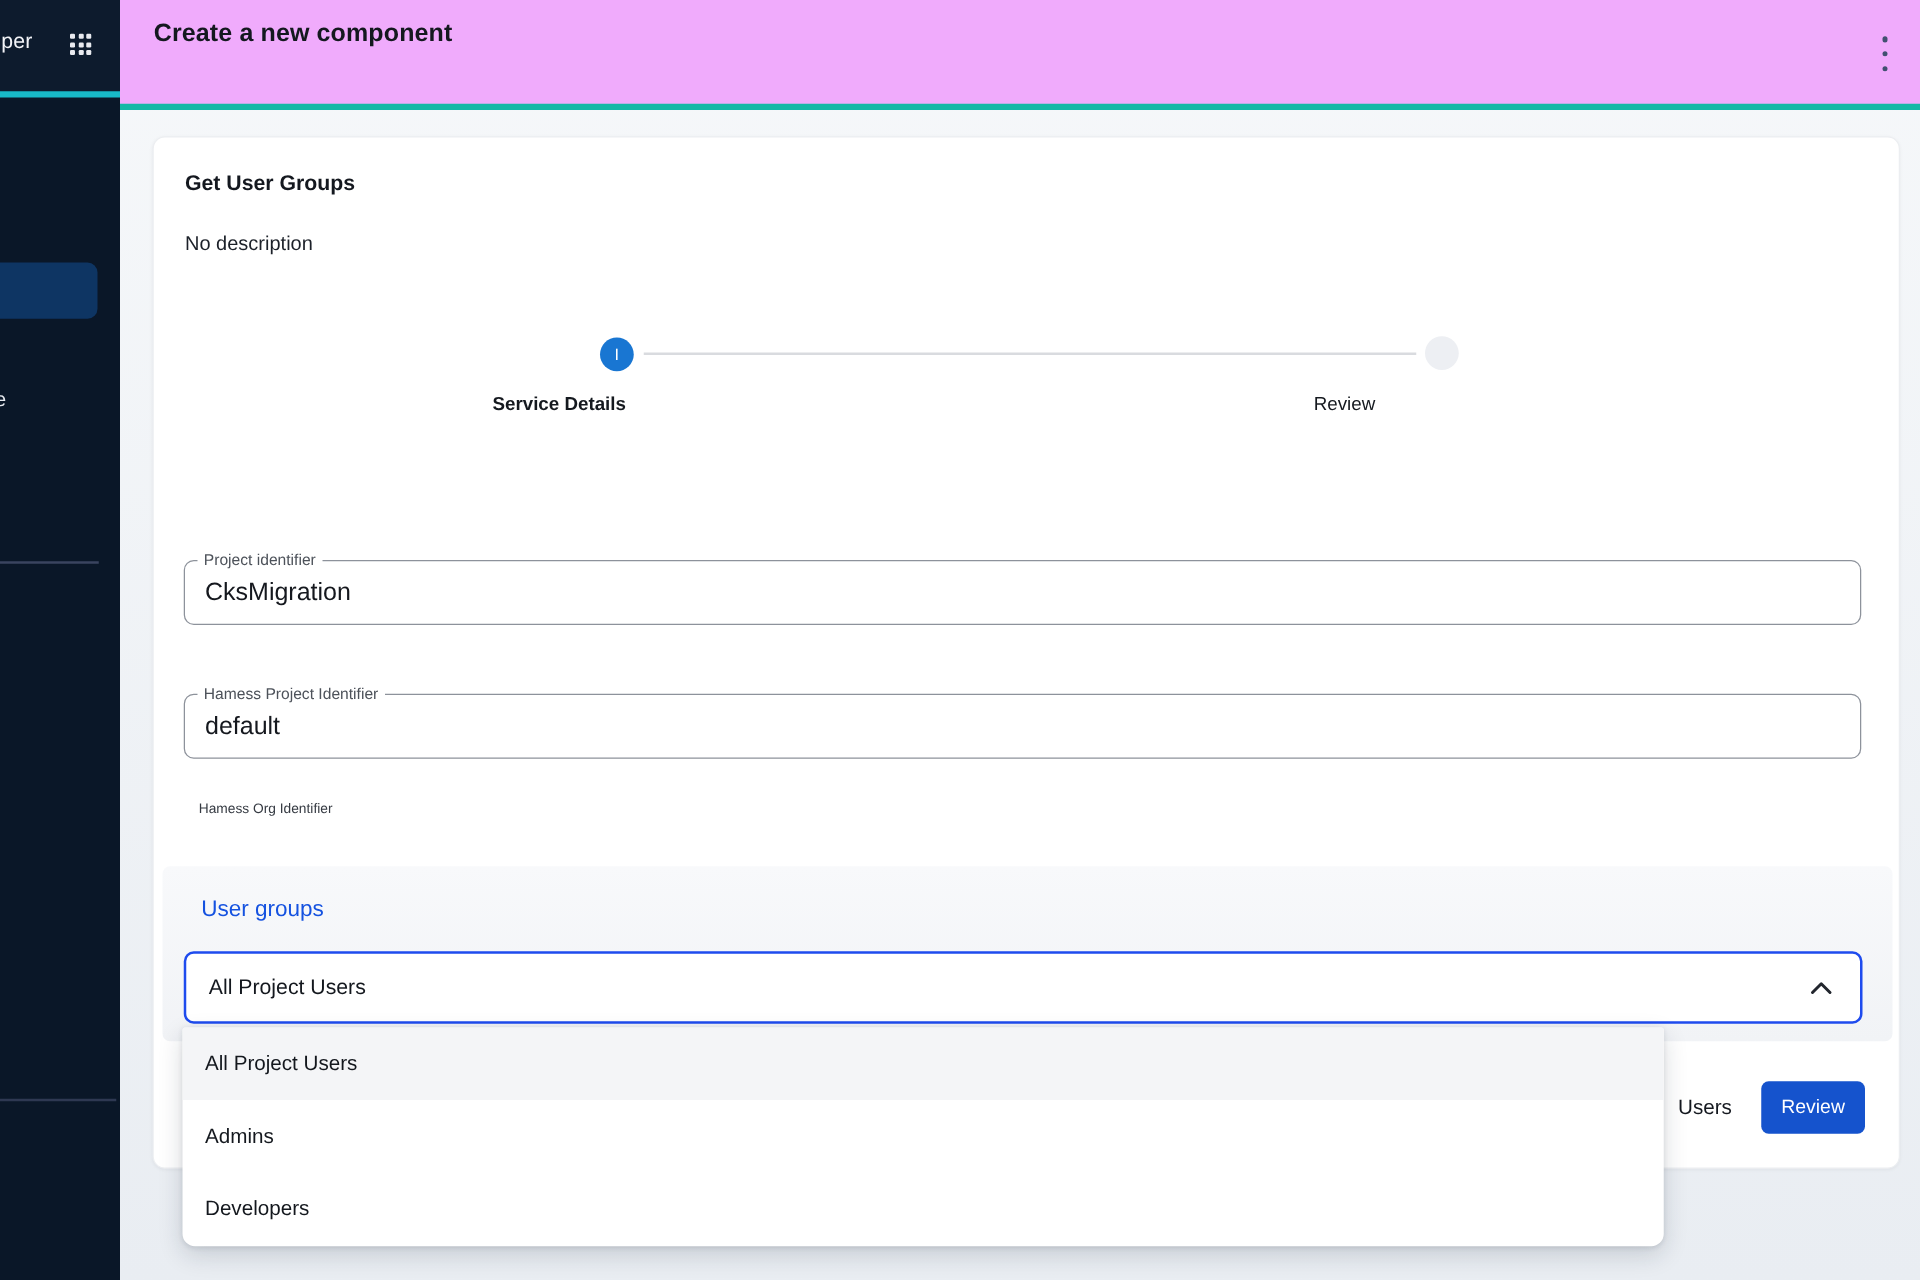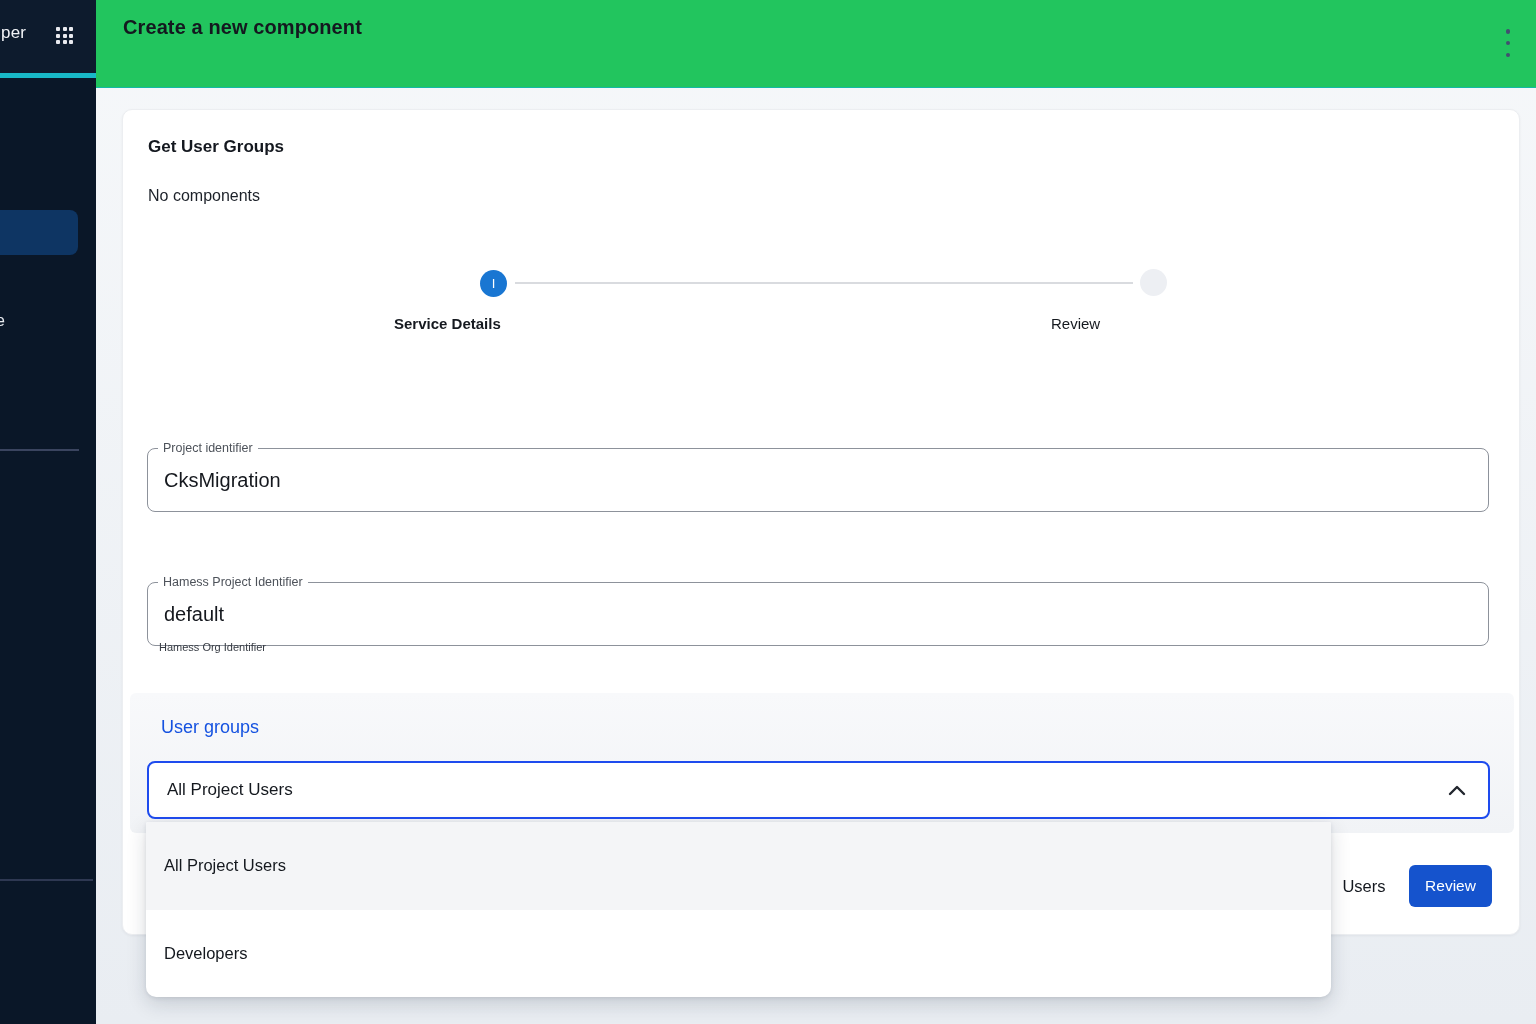--- a/index.html
+++ b/index.html
@@ -18,21 +18,21 @@
     display:grid; grid-template-columns:repeat(3,4px); grid-template-rows:repeat(3,4px); gap:2.5px; cursor:pointer; }
   .apps-icon i { background:#e8eaef; border-radius:1px; }
   .teal-line { position:absolute; left:0; top:73px; width:96px; height:5px; background:#18b9c7; }
   .nav-selected { position:absolute; left:0; top:210px; width:78px; height:45px; background:#0e3563; border-radius:0 8px 8px 0; cursor:pointer; }
   .nav-frag { position:absolute; left:-4px; top:312px; color:#e8ebf0; font-size:16px; cursor:pointer; }
   .sb-divider { position:absolute; left:0; height:2px; background:#3a445f; }
   .sb-divider.d1 { top:449px; width:79px; }
   .sb-divider.d2 { top:879px; width:93px; background:#2e3852; }
 
   
-  .header { position:absolute; left:96px; top:0; width:1440px; height:88px; background:#22c55e; border-bottom:1px solid #14b8a6; z-index:4; }
+  .header { position:absolute; left:96px; top:0; width:1440px; height:88px; background:#f0abfc; border-bottom:5px solid #14b8a6; z-index:4; }
   .page-title { position:absolute; left:27px; top:16px; font-size:20px; font-weight:700; color:#14181f; letter-spacing:.1px; }
   .page-subtitle { position:absolute; left:27px; top:58px; font-size:15px; font-weight:400; color:#2a3038; }
   .kebab { position:absolute; right:24px; top:29px; width:8px; height:28px; display:flex; flex-direction:column; justify-content:space-between; align-items:center; cursor:pointer; }
   .kebab i { width:4.5px; height:4.5px; border-radius:50%; background:#415070; }
 
   
   .card { position:absolute; left:122px; top:109px; width:1398px; height:826px; background:#ffffff;
     border:1px solid #eceef1; border-radius:10px; box-shadow:0 1px 3px rgba(18,28,45,.05); z-index:2; }
   .card-title { position:absolute; left:25px; top:27px; font-size:17px; font-weight:700; color:#14181f; }
   .card-desc { position:absolute; left:25px; top:77px; font-size:16px; color:#1c2129; }
@@ -40,23 +40,23 @@
   
   .step-circle { position:absolute; width:27px; height:27px; border-radius:50%; display:flex; align-items:center; justify-content:center; }
   .step-circle.active { left:357px; top:160px; background:#1976d2; color:#ffffff; font-size:13px; font-weight:500; }
   .step-circle.inactive { left:1017px; top:159px; background:#edeff3; }
   .step-line { position:absolute; left:392px; top:172px; width:618px; height:2px; background:#d9dbdf; }
   .step-label { position:absolute; top:205px; width:200px; text-align:left; font-size:15px; color:#15191f; }
   .step-label.active { left:271px; font-weight:600; }
   .step-label.inactive { left:928px; font-weight:500; }
 
   
-  .field { position:absolute; left:24px; width:1342px; height:64px; border:1px solid #8d929b; border-radius:8px; background:#fff; }
+  .field { position:absolute; left:24px; width:1342px; height:52px; border:1px solid #8d929b; border-radius:8px; background:#fff; }
   .field.f1 { top:338px; }
-  .field.f2 { top:472px; }
+  .field.f2 { top:445px; }
   .field .chip { position:absolute; top:-8px; left:10px; background:#ffffff; padding:0 5px; font-size:12.5px; color:#4d525a; line-height:15px; }
   .field input { position:absolute; left:0; top:0; width:100%; height:100%; border:none; outline:none; background:transparent;
     font-family:inherit; font-size:20px; color:#15181e; padding-left:16px; }
 
   .org-label { position:absolute; left:36px; top:531px; font-size:11px; font-weight:500; color:#353a42; }
 
   .section-panel { position:absolute; left:7px; top:583px; width:1384px; height:140px; border-radius:6px;
     background:linear-gradient(180deg,#f8f9fb 0%,#f1f3f6 100%); }
   .ug-link { position:absolute; left:31px; top:24px; font-size:18px; color:#1552e0; cursor:pointer; text-decoration:none; }
 
@@ -107,21 +107,21 @@
   <div class="page-title">Create a new component</div>
   <div class="kebab">
       <i></i>
       <i></i>
       <i></i>
     </div>
 </div>
 
 <div class="card">
   <div class="card-title">Get User Groups</div>
-  <div class="card-desc">No components</div>
+  <div class="card-desc">No description</div>
 
   <div class="step-line"></div>
   <div class="step-circle active">I</div>
   <div class="step-circle inactive"></div>
   <div class="step-label active">Service Details</div>
   <div class="step-label inactive">Review</div>
 
   <div class="field f1">
     <span class="chip">Project identifier</span>
     <input type="text" value="CksMigration" style="">
@@ -144,14 +144,15 @@
       <polyline points="2,10 9,3 16,10" fill="none" stroke="#22262e" stroke-width="2.4" stroke-linecap="round" stroke-linejoin="round"></polyline>
     </svg>
   </div>
 
   <button class="btn-back">Users</button>
   <button class="btn-review">Review</button>
 </div>
 
 <div class="dropdown">
   <div class="opt selected">All Project Users</div>
+  <div class="opt">Admins</div>
   <div class="opt">Developers</div>
 </div>
 
 </body></html>

